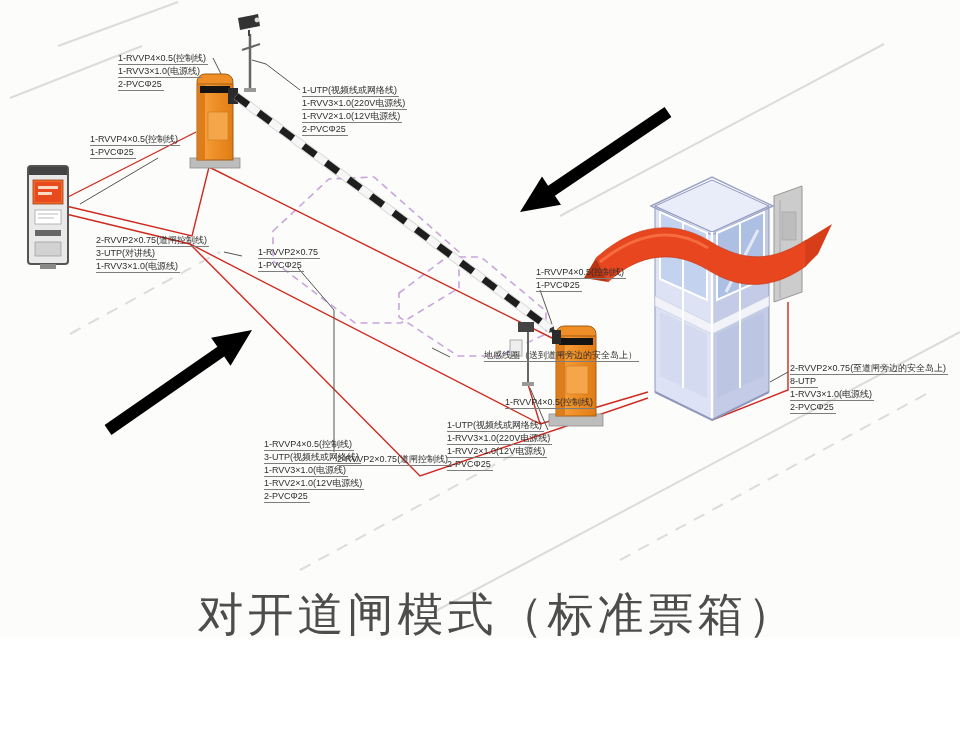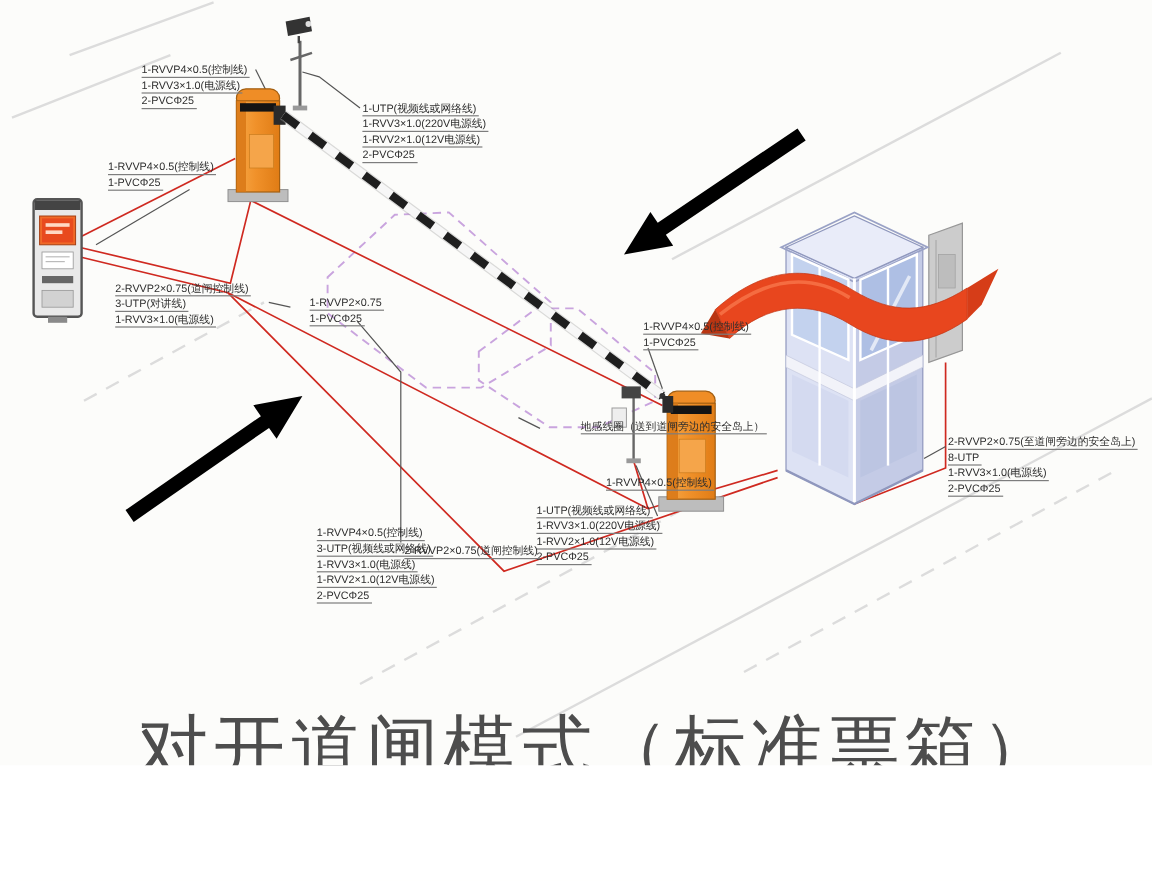--- a/index.html
+++ b/index.html
@@ -3,21 +3,21 @@
 <meta charset="utf-8">
 <style>
   html,body{margin:0;padding:0;background:#ffffff;}
   .stage{position:relative;width:960px;height:638px;background:#fcfcfa;overflow:hidden;
          font-family:"Liberation Sans",sans-serif;}
   .stage svg{position:absolute;left:0;top:0;}
   #labels-layer{position:absolute;left:0;top:0;width:100%;height:100%;pointer-events:none;}
   .cable-label{position:absolute;font-size:9px;line-height:12px;color:#2e2e2e;white-space:nowrap;}
   .cable-line{display:table;border-bottom:1px solid #7d7d7d;padding-right:2px;}
   .diagram-title{position:absolute;left:0;right:0;top:584px;text-align:center;
-                 font-size:60px;color:#4d4d4d;letter-spacing:4px;font-weight:500;padding-left:35px;}
+                 font-size:46px;color:#4d4d4d;letter-spacing:4px;font-weight:500;padding-left:35px;}
 </style>
 </head>
 <body>
 
 <div class="stage">
 
   <svg width="960" height="734" viewBox="0 0 960 734">
     <defs>
       <linearGradient id="gradOrange" x1="0" y1="0" x2="1" y2="0">
         <stop offset="0" stop-color="#f7a847"></stop>

